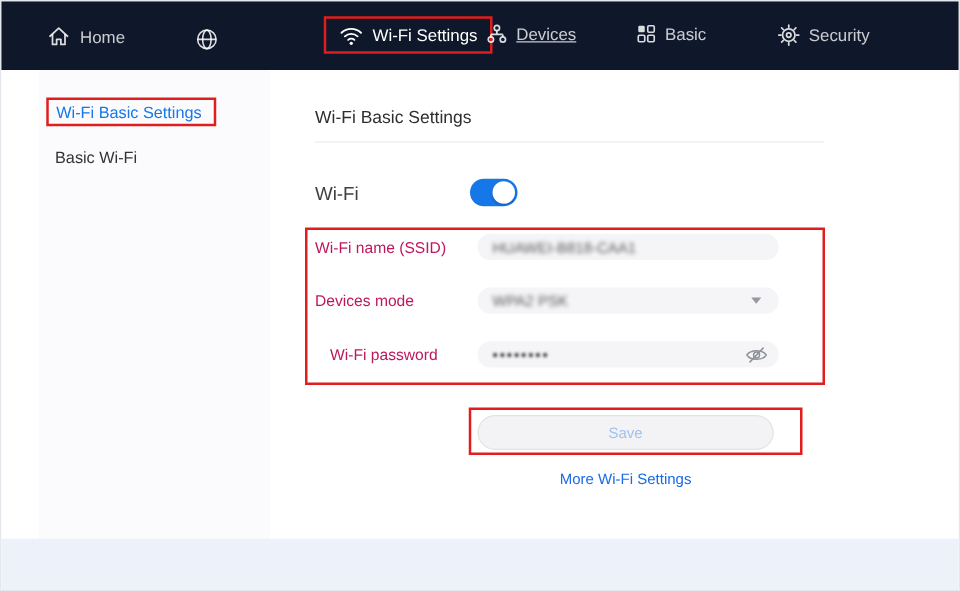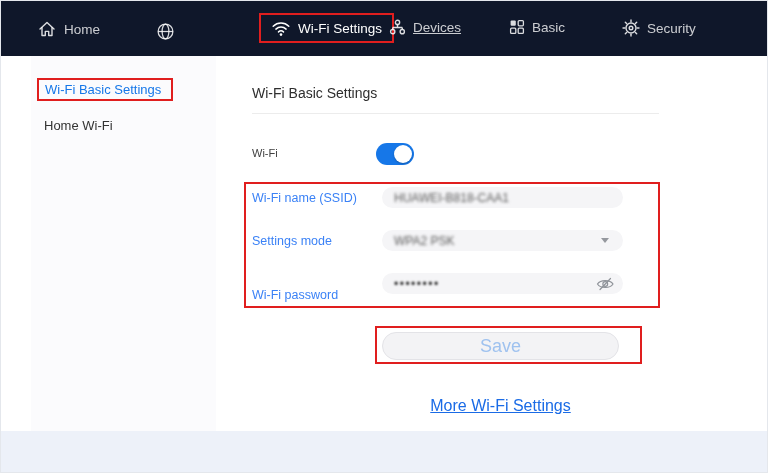--- a/index.html
+++ b/index.html
@@ -22,40 +22,40 @@
   
   .sidebar { position:absolute; left:30px; top:55px; width:185px; height:377px; background:#fbfbfd; }
   .side-active-box { position:absolute; left:6px; top:22px; width:136px; height:23px; border:2px solid #e01e1e; display:flex; align-items:center; padding-left:6px; cursor:pointer; }
   .side-active-box .lbl { color:#1677e8; font-size:13px; }
   .side-item2 { position:absolute; left:13px; top:62px; font-size:13px; color:#333; cursor:pointer; }
 
   
   .main-title { position:absolute; left:251px; top:84px; font-size:14px; color:#2e2e2e; }
   .divider { position:absolute; left:251px; top:112px; width:407px; height:1px; background:#ececec; }
 
-  .wifi-label { position:absolute; left:251px; top:146px; font-size:11px; color:#404040; }
+  .wifi-label { position:absolute; left:251px; top:146px; font-size:15px; color:#404040; }
   .toggle { position:absolute; left:375px; top:142px; width:38px; height:22px; border-radius:11px; background:#1677e8; cursor:pointer; }
   .toggle .knob { position:absolute; left:18px; top:2px; width:18px; height:18px; border-radius:50%; background:#fff; box-shadow:0 1px 2px rgba(0,0,0,0.25); }
 
   .form-redbox { position:absolute; left:243px; top:181px; width:416px; height:126px; border:2px solid #e01e1e; }
 
-  .field-label { position:absolute; left:251px; font-size:12.5px; color:#3b82f6; }
+  .field-label { position:absolute; left:251px; font-size:12.5px; color:#be185d; }
   .field-pill { position:absolute; left:381px; width:241px; height:21px; border-radius:11px; background:#f5f5f7; display:flex; align-items:center; padding:0 12px; cursor:text; }
   .field-value { font-size:12px; color:#5a5a5a; filter:blur(1.6px); white-space:nowrap; }
   .pw-value { font-size:12px; color:#2a2a2a; letter-spacing:1.5px; filter:blur(1.1px); }
   .caret { position:absolute; right:14px; top:8px; width:0; height:0; border-left:4.5px solid transparent; border-right:4.5px solid transparent; border-top:5px solid #95989e; }
   .eye { position:absolute; right:8px; top:2.5px; cursor:pointer; }
 
   .lbl-row1 { top:190px; } .pill-row1 { top:186px; }
   .lbl-row2 { top:233px; } .pill-row2 { top:229px; }
-  .lbl-row3 { top:287px; } .pill-row3 { top:272px; }
+  .lbl-row3 { top:276px;margin-left:12px; } .pill-row3 { top:272px; }
 
   .save-redbox { position:absolute; left:374px; top:325px; width:267px; height:38px; border:2px solid #e01e1e; }
-  .save-btn { position:absolute; left:381px; top:331px; width:237px; height:28px; border-radius:14px; background:#f3f3f5; border:1px solid #e3e3e7; color:#9fc2ef; font-size:18px; display:flex; align-items:center; justify-content:center; cursor:default; }
-  .more-link { position:absolute; left:381px; top:396px; width:237px; text-align:center; font-size:16px; color:#1a6be6; cursor:pointer;text-decoration:underline; }
+  .save-btn { position:absolute; left:381px; top:331px; width:237px; height:28px; border-radius:14px; background:#f3f3f5; border:1px solid #e3e3e7; color:#9fc2ef; font-size:12px; display:flex; align-items:center; justify-content:center; cursor:default; }
+  .more-link { position:absolute; left:381px; top:375px; width:237px; text-align:center; font-size:12px; color:#1a6be6; cursor:pointer; }
 
   .footer { position:absolute; left:0; bottom:0; width:100%; height:41px; background:#edf1f9; }
 </style>
 </head>
 <body>
 
 <div class="page">
 
   <div class="topnav">
 
@@ -132,40 +132,40 @@
       </span>
       <span>Security</span>
     </div>
   </div>
 
   <div class="sidebar">
     <div class="side-active-box">
       <span class="lbl">Wi-Fi Basic Settings</span>
     </div>
     <div class="side-item2">
-      <span>Home Wi-Fi</span>
+      <span>Basic Wi-Fi</span>
     </div>
   </div>
 
   <div class="main-title">Wi-Fi Basic Settings</div>
   <div class="divider"></div>
 
   <div class="wifi-label">Wi-Fi</div>
   <div class="toggle">
     <div class="knob"></div>
   </div>
 
   <div class="form-redbox"></div>
 
   <div class="field-label lbl-row1">Wi-Fi name (SSID)</div>
   <div class="field-pill pill-row1">
     <span class="field-value">HUAWEI-B818-CAA1</span>
   </div>
 
-  <div class="field-label lbl-row2">Settings mode</div>
+  <div class="field-label lbl-row2">Devices mode</div>
   <div class="field-pill pill-row2">
     <span class="field-value">WPA2 PSK</span>
     <span class="caret"></span>
   </div>
 
   <div class="field-label lbl-row3">Wi-Fi password</div>
   <div class="field-pill pill-row3">
     <span class="pw-value">••••••••</span>
     <span class="eye">
       <svg width="19" height="16" viewBox="0 0 19 16" fill="none" stroke="#8f9399" stroke-width="1.2" stroke-linecap="round">

